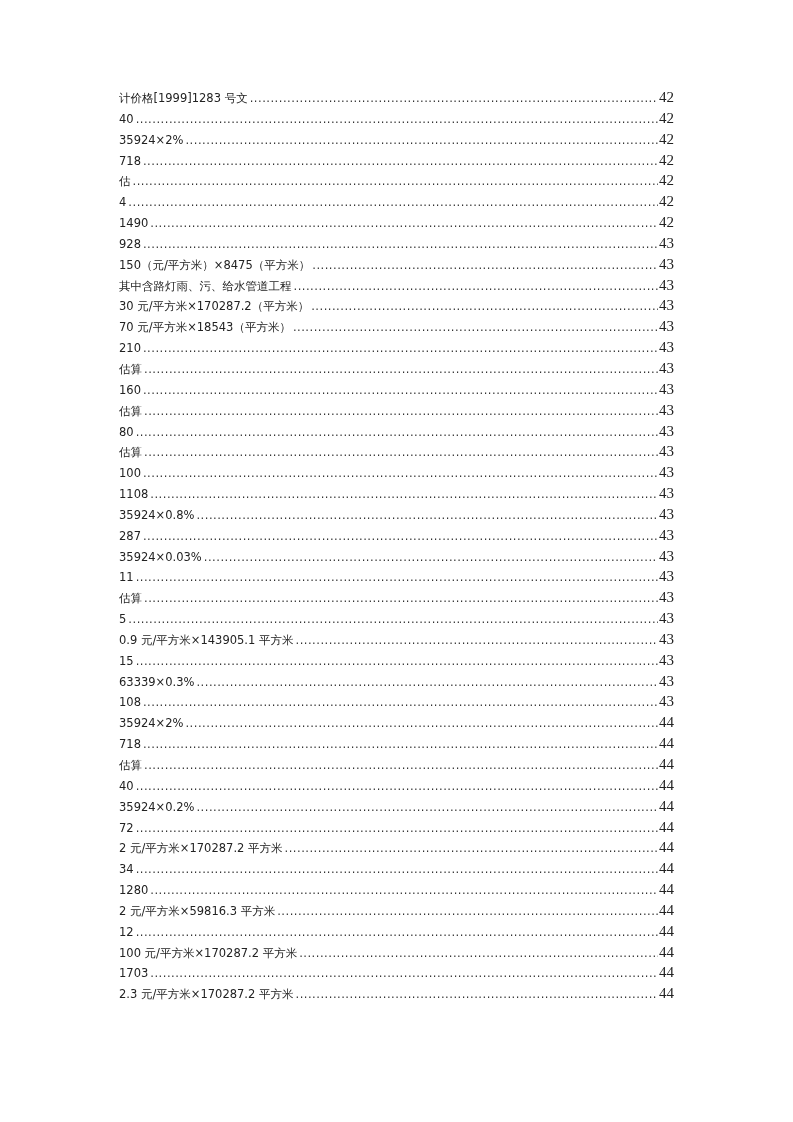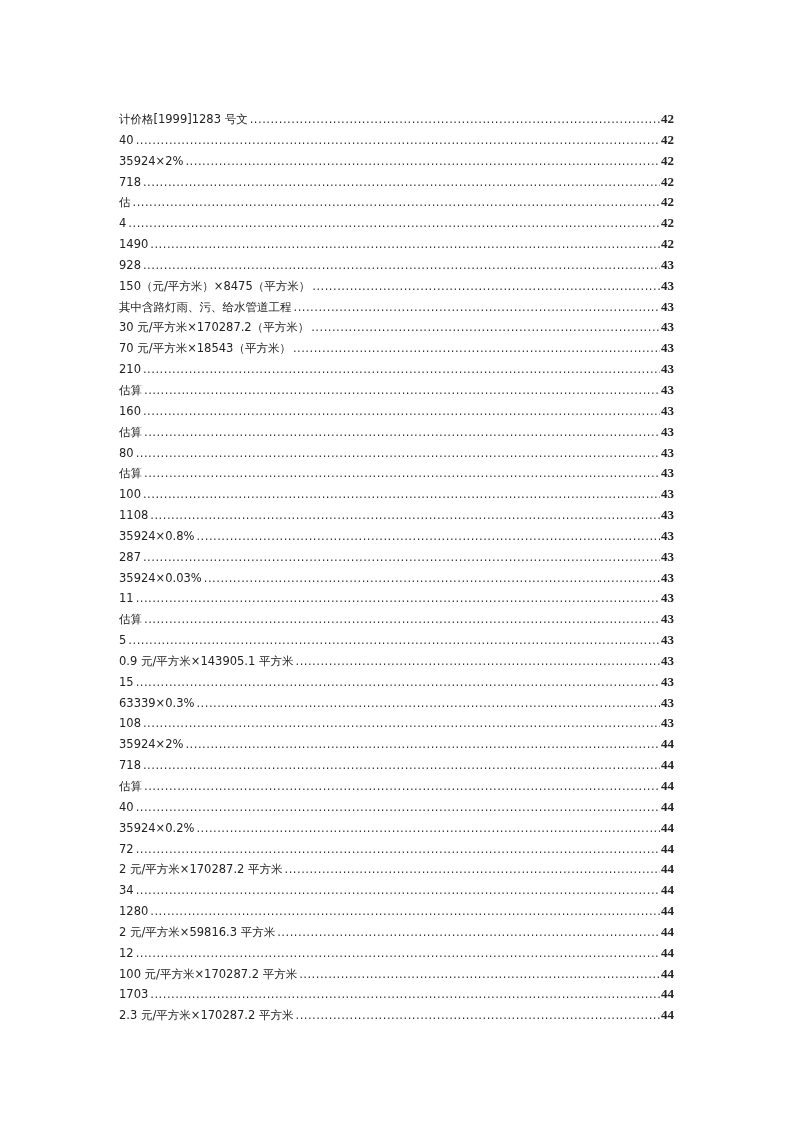--- a/index.html
+++ b/index.html
@@ -1,22 +1,22 @@
 <!DOCTYPE html>
 <html><head>
 <meta charset="utf-8">
 <style>
   html, body { margin:0; padding:0; background:#ffffff; }
   body { width:793px; height:1122px; position:relative; overflow:hidden; }
-  .page { position:absolute; left:119px; top:111px; width:555px; }
+  .page { position:absolute; left:119px; top:89px; width:555px; }
   .row { display:flex; align-items:baseline; height:20.85px; font-family:"DejaVu Sans", sans-serif; font-size:11.5px; color:#222; white-space:nowrap; overflow:hidden; }
   .label { flex:0 0 auto; padding-right:2px; }
   .dots { flex:1 1 auto; overflow:hidden; color:#333; letter-spacing:0.5px; }
   .dots::before { content:"...................................................................................................................................................................................................................................................."; }
-  .page-num { flex:0 0 auto; font-family:"Liberation Serif", serif; font-size:13px; padding-left:1px;font-weight:bold; }
+  .page-num { flex:0 0 auto; font-family:"Liberation Serif", serif; font-size:15px; padding-left:1px; }
 </style>
 </head>
 <body>
 
 <div class="page" id="toc">
     <div class="row">
       <span class="label">计价格[1999]1283 号文</span>
       <span class="dots"></span>
       <span class="page-num">42</span>
     </div>

